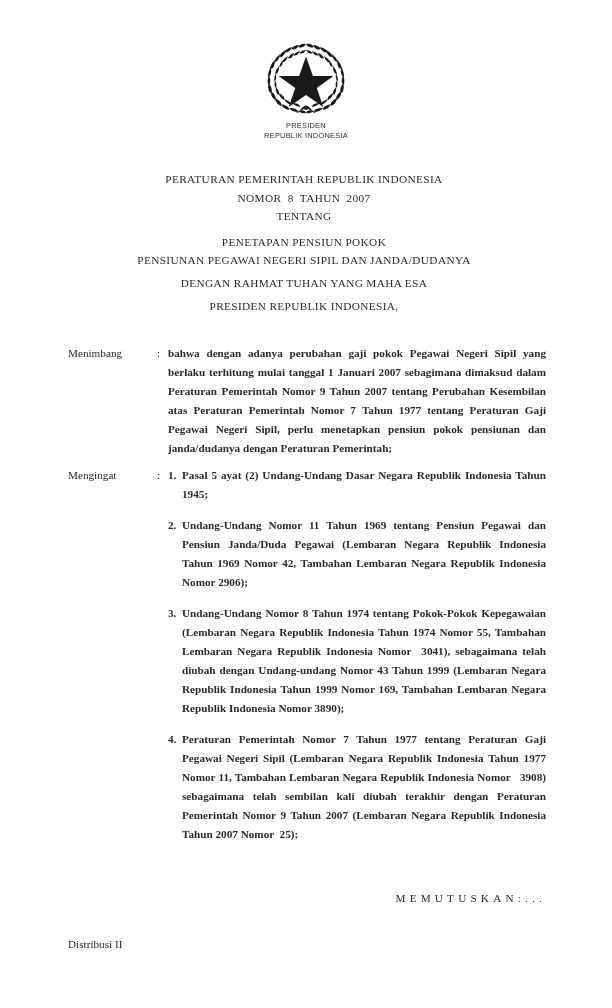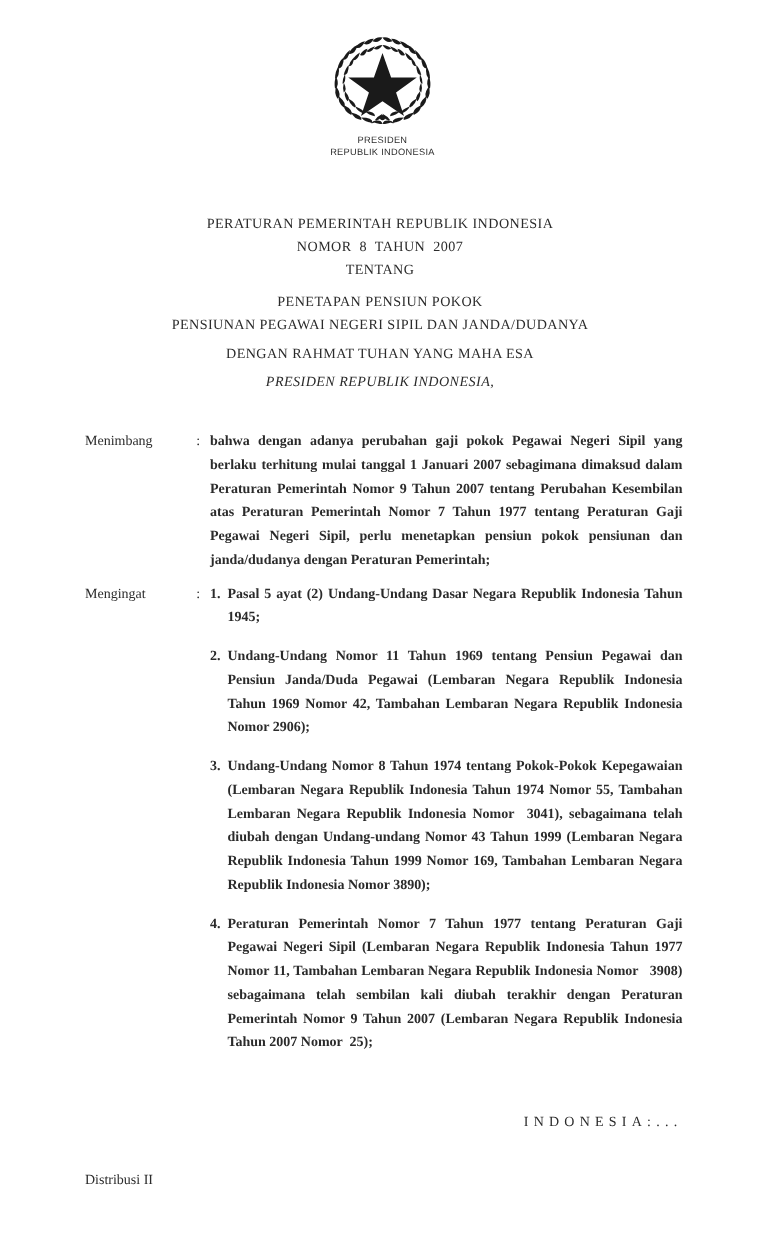--- a/index.html
+++ b/index.html
@@ -18,21 +18,21 @@
   }
 
   .page {
     position: absolute;
     inset: 0;
   }
 
   
   .emblem-block {
     position: absolute;
-    top: 28px;
+    top: 42px;
     left: 0;
     width: 612px;
     text-align: center;
   }
   .emblem-svg {
     display: block;
     margin: 0 auto;
   }
   .emblem-caption {
     margin-top: 5px;
@@ -49,21 +49,21 @@
     left: 0;
     width: 608px;
     text-align: center;
   }
   .t-main   { top: 172px; }
   .t-nomor  { top: 191px; }
   .t-tentang{ top: 209px; }
   .t-sub1   { top: 235px; }
   .t-sub2   { top: 253px; }
   .t-rahmat { top: 276px; }
-  .t-pres   { top: 299px; font-style: italic; }
+  .t-pres   { top: 299px; }
 
   .title-group .line {
     font-size: 11.3px;
     line-height: 15px;
     letter-spacing: 0.35px;
     white-space: pre;
   }
 
   
   .clause {
@@ -278,16 +278,16 @@
           <p class="para">Undang-Undang Nomor 8 Tahun 1974 tentang Pokok-Pokok Kepegawaian (Lembaran Negara Republik Indonesia Tahun 1974 Nomor 55, Tambahan Lembaran Negara Republik Indonesia Nomor  3041), sebagaimana telah diubah dengan Undang-undang Nomor 43 Tahun 1999 (Lembaran Negara Republik Indonesia Tahun 1999 Nomor 169, Tambahan Lembaran Negara Republik Indonesia Nomor 3890);</p>
         </li>
         <li>
           <span class="num">4.</span>
           <p class="para">Peraturan Pemerintah Nomor 7 Tahun 1977 tentang Peraturan Gaji Pegawai Negeri Sipil (Lembaran Negara Republik Indonesia Tahun 1977 Nomor 11, Tambahan Lembaran Negara Republik Indonesia Nomor   3908) sebagaimana telah sembilan kali diubah terakhir dengan Peraturan Pemerintah Nomor 9 Tahun 2007 (Lembaran Negara Republik Indonesia Tahun 2007 Nomor  25);</p>
         </li>
       </ol>
     </div>
   </div>
 
-  <div class="memutuskan">INDONESIA:...</div>
+  <div class="memutuskan">MEMUTUSKAN:...</div>
   <div class="distribusi">Distribusi II</div>
 
 </div>
 
 </body></html>

